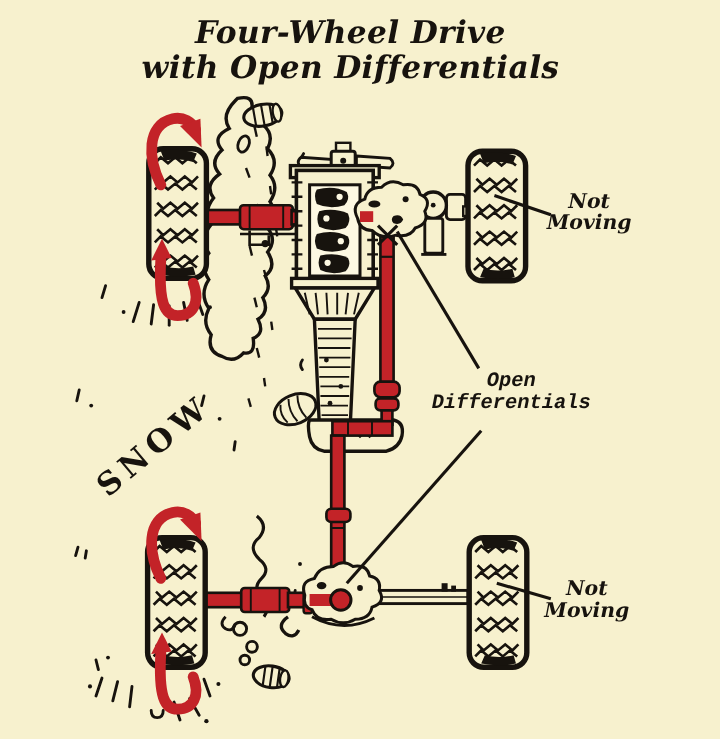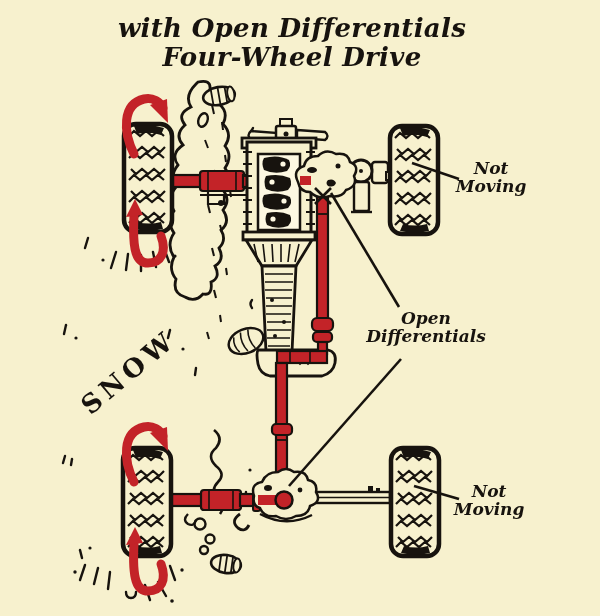--- a/index.html
+++ b/index.html
@@ -15,21 +15,21 @@
     left:0;top:14px;width:584px;
     font-size:26px;font-weight:bold;font-style:italic;
     letter-spacing:.3px;
   }
   .note{
     font-size:17px;font-weight:bold;font-style:italic;
     line-height:1.05;
   }
   .note-front{left:446px;top:160px;width:90px;}
   .note-rear{left:444px;top:483px;width:90px;}
-  .note-diff{left:356px;top:310px;width:140px;}
+  .note-diff{left:356px;top:310px;width:140px;font-family:Liberation Mono, monospace;}
   .snow-word{
     left:66px;top:358px;width:126px;
     font-size:26px;font-weight:bold;letter-spacing:5px;
     transform:rotate(-40deg);
   }
 </style>
 </head>
 <body>
 
 <div class="stage">
@@ -297,22 +297,22 @@
 
   <g stroke="#17130e" stroke-width="2.6" fill="none">
     <path d="M412,163 L459,179"></path>
     <path d="M331,193 L399,307"></path>
     <path d="M401,359 L289,486"></path>
     <path d="M414,486 L459,499"></path>
   </g>
 </svg>
 
 <div class="lbl title">
+  <div>Four-Wheel Drive</div>
   <div>with Open Differentials</div>
-  <div>Four-Wheel Drive</div>
 </div>
 
 <div class="lbl note note-front">Not Moving</div>
 
 <div class="lbl note note-diff">Open Differentials</div>
 
 <div class="lbl note note-rear">Not Moving</div>
 
 <div class="lbl snow-word">SNOW</div>
 

